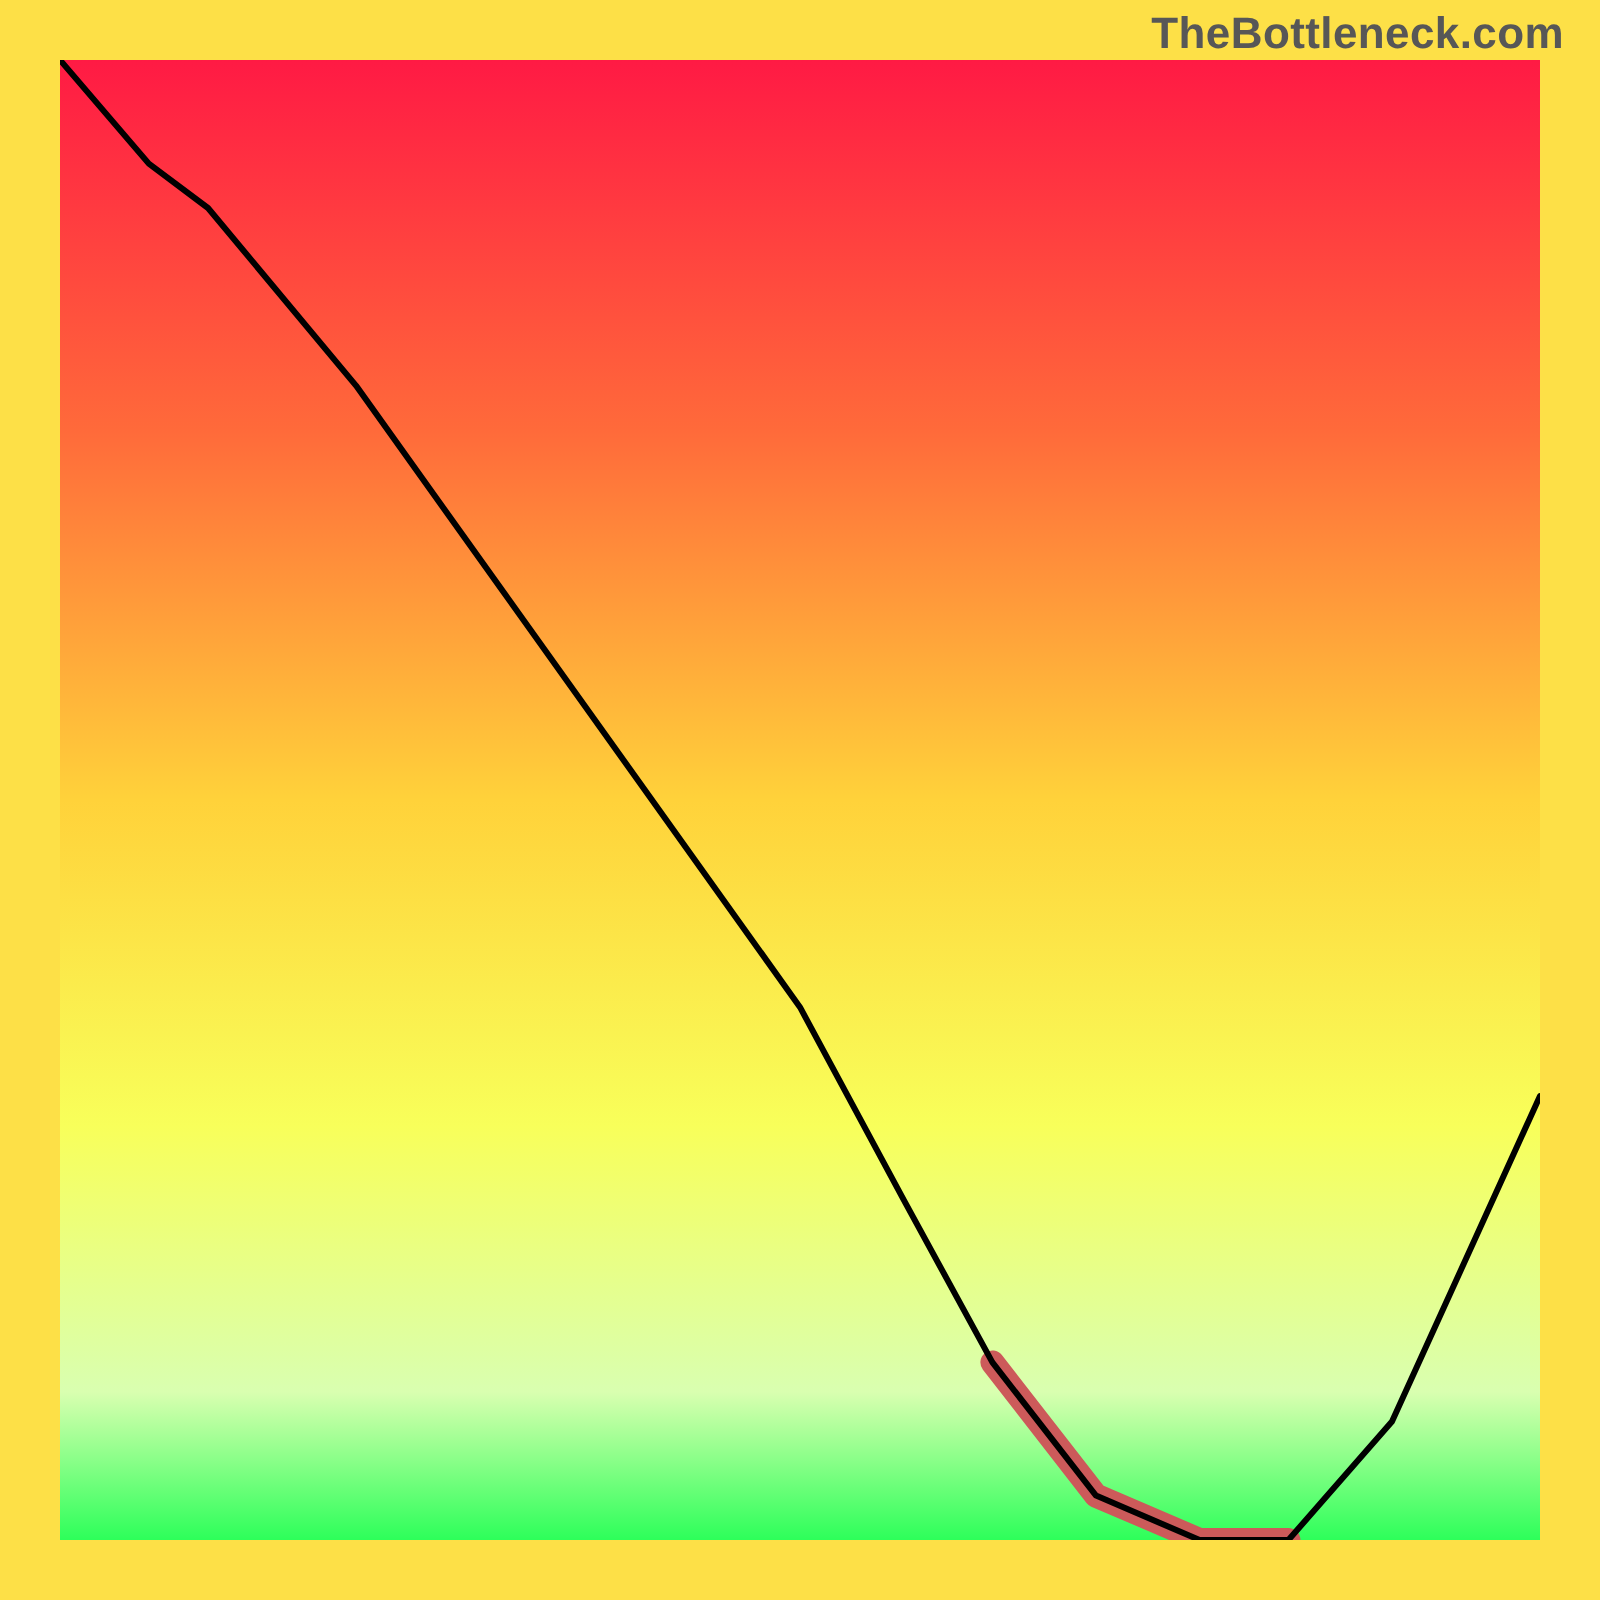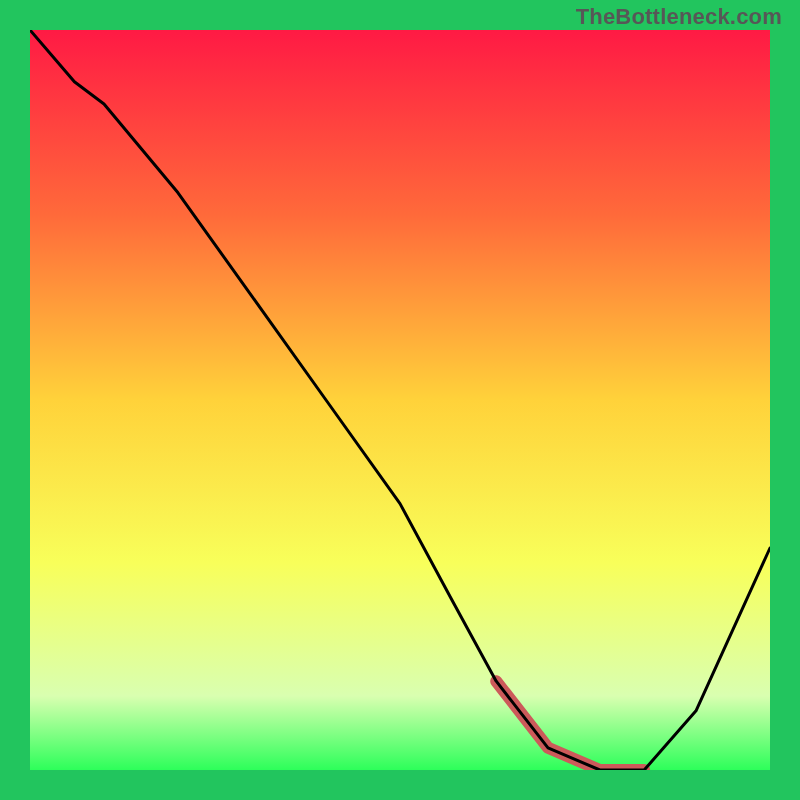--- a/index.html
+++ b/index.html
@@ -8,21 +8,21 @@
     width: 800px;
     height: 800px;
     background: #000;
     font-family: Arial, Helvetica, sans-serif;
     overflow: hidden;
   }
   .outer {
     position: relative;
     width: 800px;
     height: 800px;
-    background: #22c55e;
+    background: #fde047;
   }
   .watermark {
     position: absolute;
     top: 4px;
     right: 18px;
     color: #575757;
     font-size: 22px;
     font-weight: 600;
     letter-spacing: 0.2px;
     z-index: 5;

